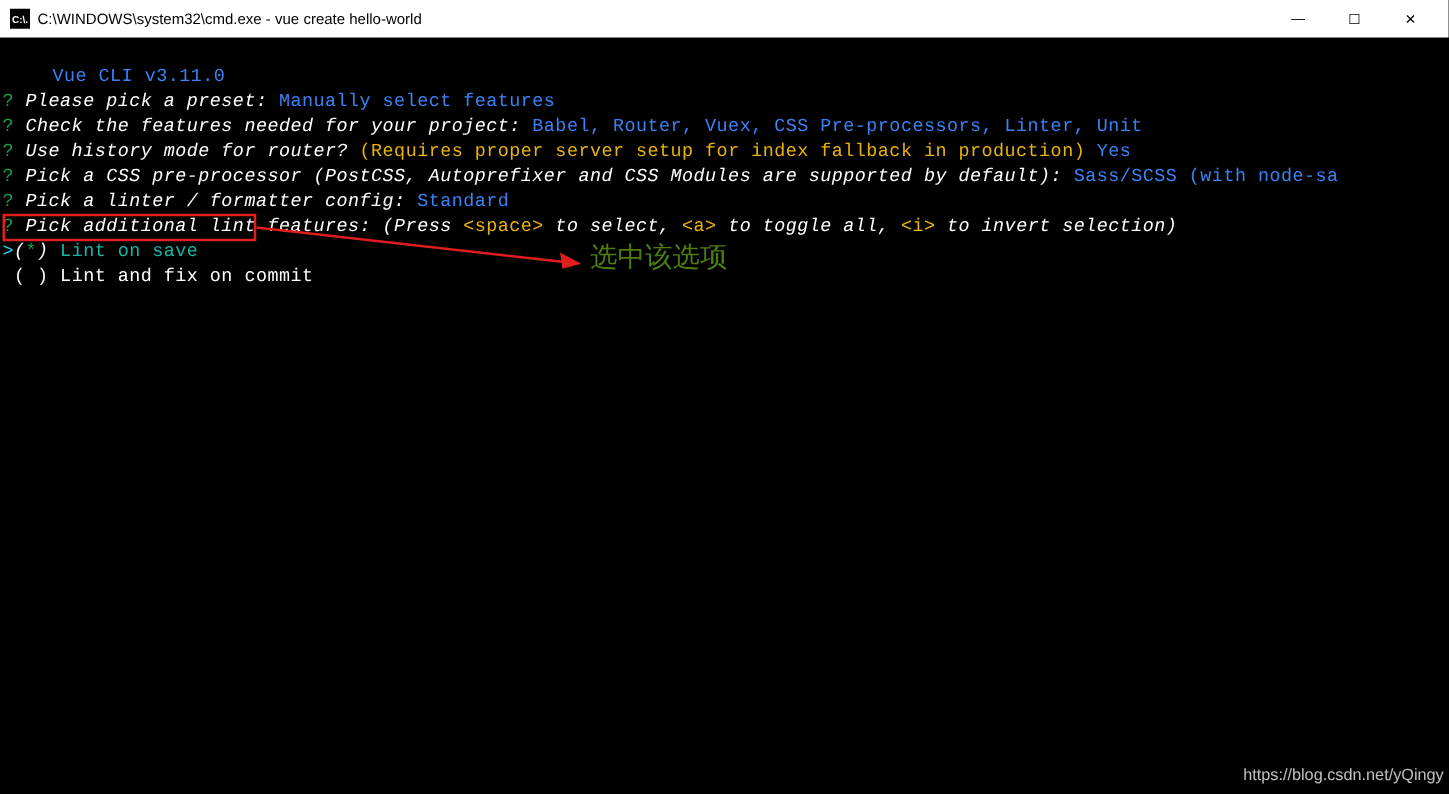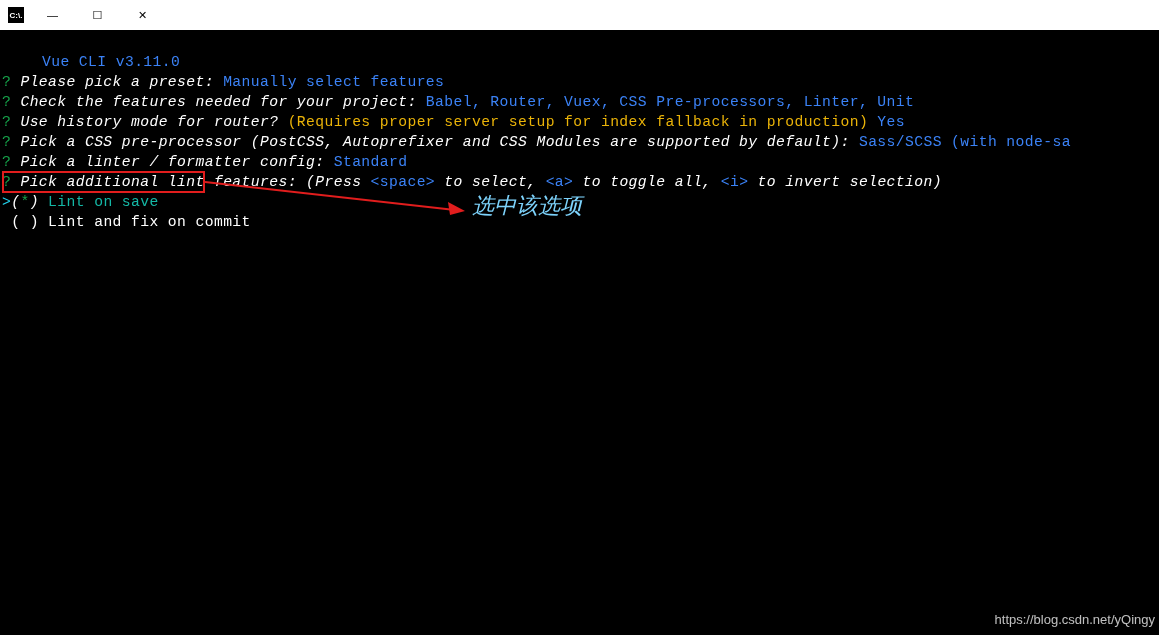--- a/index.html
+++ b/index.html
@@ -72,21 +72,21 @@
       color: #fff;
       font-style: italic;
     }
     .answer-cyan {
       color: #3b82f6;
     }
     .answer-yellow {
       color: #eab308;
     }
     .angle-bracket {
-      color: #3b82f6;
+      color: #eab308;
     }
     .chevron {
       color: #22d3ee;
     }
     .selected-marker {
       color: #16a34a;
     }
     .selected-text {
       color: #14b8a6;
     }
@@ -109,41 +109,41 @@
       z-index: 10;
     }
     .arrow-svg {
       width: 270px;
       height: 40px;
     }
     .annotation-text {
       position: absolute;
       left: 472px;
       top: 191px;
-      color: #7dd3fc;
+      color: #4d7c0f;
       font-family: "Microsoft YaHei", "SimSun", sans-serif;
       font-size: 22px;
       z-index: 10;
-      font-style: italic;
     }
     .watermark {
       position: absolute;
       right: 4px;
       bottom: 8px;
       color: rgba(255,255,255,0.75);
       font-family: "Segoe UI", sans-serif;
       font-size: 13px;
       z-index: 10;
     }
   </style>
 </head>
 <body>
 
 <div class="titlebar">
   <div class="titlebar-icon">C:\.</div>
+  <div class="titlebar-text">C:\WINDOWS\system32\cmd.exe - vue  create hello-world</div>
   <div class="window-controls">
     <div class="window-control">—</div>
     <div class="window-control">☐</div>
     <div class="window-control">✕</div>
   </div>
 </div>
 
 <div class="terminal">
 <span class="cli-version">Vue CLI v3.11.0</span>
 <span class="q-mark">?</span> <span class="prompt-text">Please pick a preset:</span> <span class="answer-cyan">Manually select features</span>

